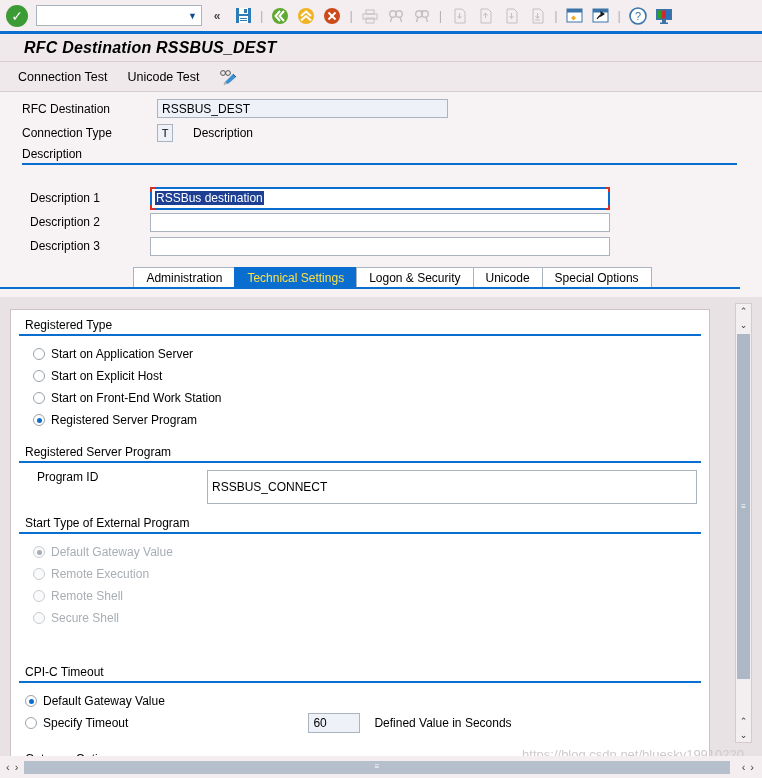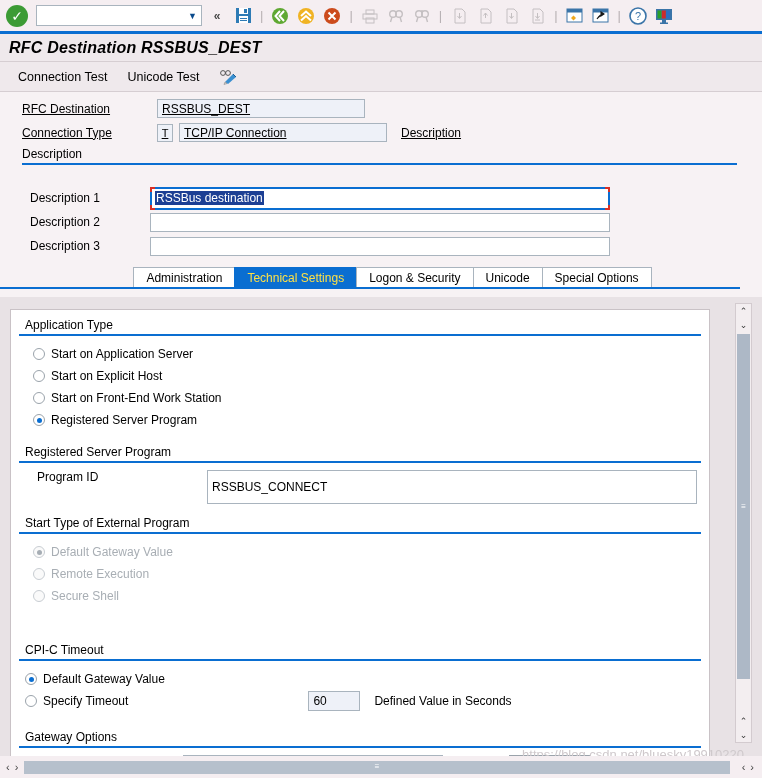--- a/index.html
+++ b/index.html
@@ -47,21 +47,21 @@
   }
   .tb-icon svg { display: block; }
   .dim { opacity: .35; }
   .chev { color: #4a4a4a; font-size: 12px; font-weight: bold; }
 
   
   .title-bar {
     height: 28px;
     background: #efe9ec;
     display: flex; align-items: center;
-    padding-left: 9px;
+    padding-left: 24px;
     border-bottom: 1px solid #d6ced2;
   }
   .title-bar h1 {
     margin: 0;
     font-size: 16px;
     font-weight: bold;
     font-style: italic;
     letter-spacing: .2px;
   }
 
@@ -75,39 +75,39 @@
     border-bottom: 1px solid #d6ced2;
   }
   .action-bar .act { font-size: 12.5px; }
   .pencil-icon { display: flex; align-items: center; }
 
   
   .header-form {
     background: #f7f2f4;
     padding: 6px 0 0 22px;
   }
-  .frow { display: flex; align-items: center; height: 21px; margin-bottom: 3px; text-decoration: underline; }
+  .frow { display: flex; align-items: center; height: 21px; margin-bottom: 3px; }
   .flabel { width: 135px; font-size: 12px; }
   .tbox {
     width: 16px; height: 18px;
     border: 1px solid #a9b4be;
     background: #eef1f8;
     display: flex; align-items: center; justify-content: center;
     font-size: 11px;
     margin-right: 6px;
   }
   .finput {
     height: 19px;
     border: 1px solid #a9b4be;
     background: #eef1f8;
     display: flex; align-items: center;
     padding: 0 4px;
     font-size: 12px;
   }
-  .finput.w260 { width: 208px; }
+  .finput.w260 { width: 291px; }
   .ftrail { margin-left: 14px; font-size: 12px; }
 
   
   .desc-group { margin: 4px 0 0 22px; width: 720px; }
   .grp-title {
     font-size: 12px;
     padding-bottom: 2px;
     border-bottom: 2px solid #0a6ed1;
     width: 715px;
   }
@@ -449,23 +449,20 @@
 <div class="header-form">
   <div class="frow">
     <span class="flabel">RFC Destination</span>
     <div class="finput w260">
       <span>RSSBUS_DEST</span>
     </div>
   </div>
   <div class="frow">
     <span class="flabel">Connection Type</span>
     <div class="tbox">T</div>
-    <div class="finput w260">
-      <span>TCP/IP Connection</span>
-    </div>
     <span class="ftrail">Description</span>
   </div>
 </div>
 
 <div class="desc-group">
   <div class="grp-title">Description</div>
   <div class="desc-rows">
 
     <div class="desc-row">
       <span class="desc-label">Description 1</span>
@@ -516,21 +513,21 @@
   <div class="tab-underline"></div>
 </div>
 
 <div class="spacer-strip"></div>
 
 <div class="content-area">
 
   <div class="panel">
 
     <div class="section">
-      <div class="sec-head">Application Type</div>
+      <div class="sec-head">Registered Type</div>
       <div class="sec-body two-col">
         <div class="left">
           <div class="radio-row">
             <span class="radio"></span>
             <span class="rlabel">Start on Application Server</span>
           </div>
           <div class="radio-row">
             <span class="radio"></span>
             <span class="rlabel">Start on Explicit Host</span>
           </div>
@@ -566,20 +563,24 @@
         <div class="radio-row">
           <span class="radio disabled on"></span>
           <span class="rlabel disabled">Default Gateway Value</span>
         </div>
         <div class="radio-row">
           <span class="radio disabled"></span>
           <span class="rlabel disabled">Remote Execution</span>
         </div>
         <div class="radio-row">
           <span class="radio disabled"></span>
+          <span class="rlabel disabled">Remote Shell</span>
+        </div>
+        <div class="radio-row">
+          <span class="radio disabled"></span>
           <span class="rlabel disabled">Secure Shell</span>
         </div>
       </div>
     </div>
 
     <div class="section">
       <div class="sec-head">CPI-C Timeout</div>
       <div class="sec-body" style="padding-left:6px;padding-bottom:10px;">
         <div class="radio-row">
           <span class="radio on"></span>

